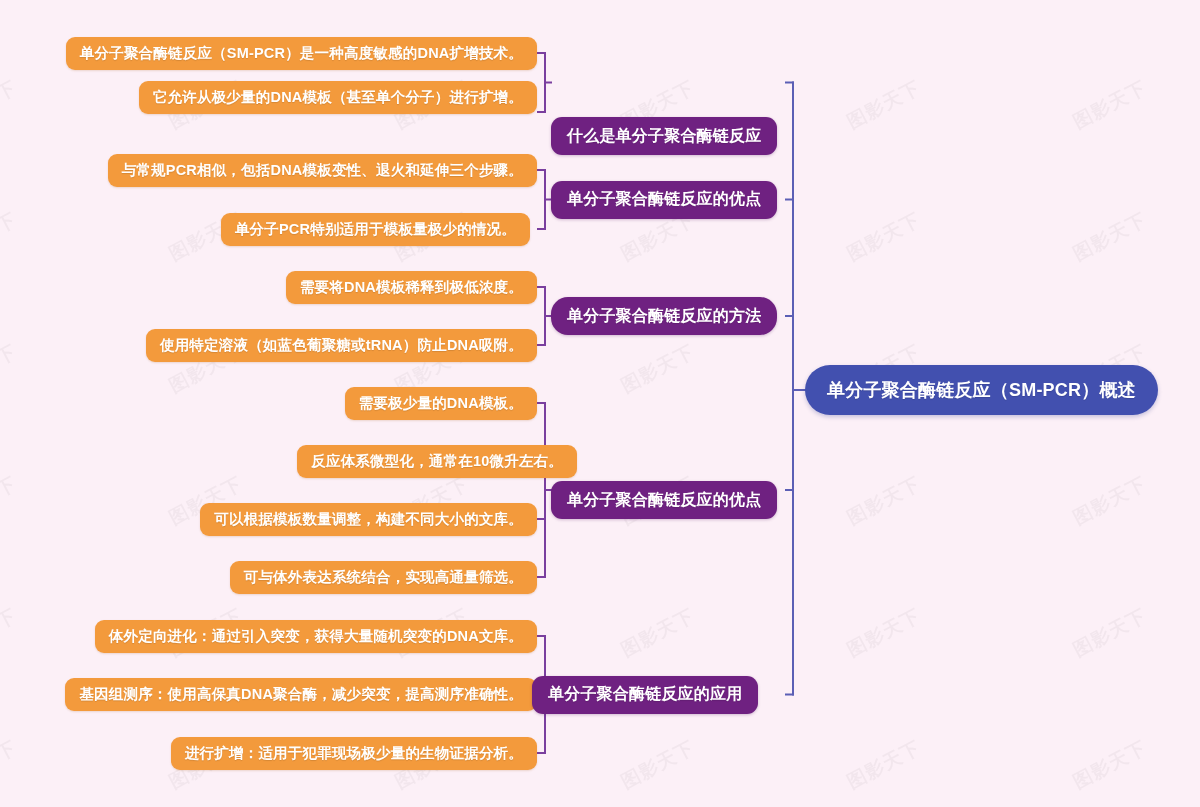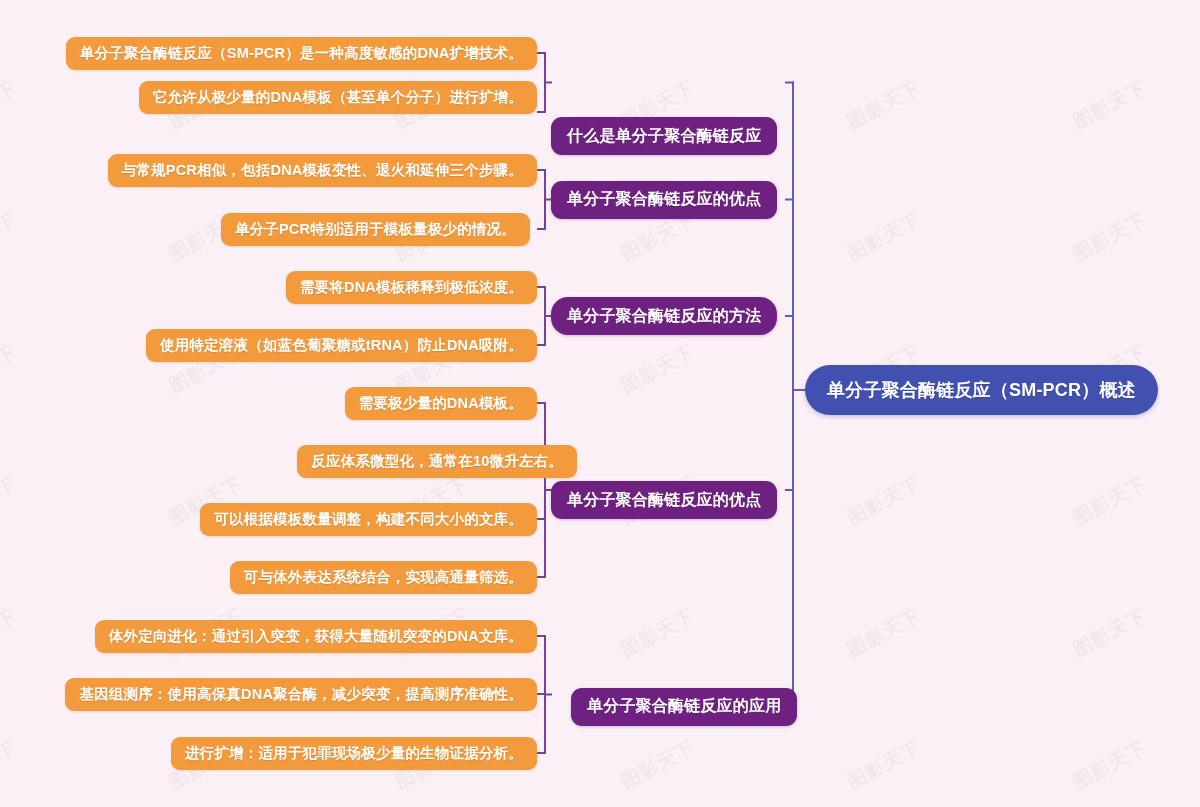--- a/index.html
+++ b/index.html
@@ -186,17 +186,17 @@
       <div class="node leaf" style="top: 328.5px; right: 663px;">使用特定溶液（如蓝色葡聚糖或tRNA）防止DNA吸附。</div>
       <div class="node branch" style="top: 297px; left: 551px; border-radius: 17px;">单分子聚合酶链反应的方法</div>
       <div class="node leaf" style="top: 386.5px; right: 663px;">需要极少量的DNA模板。</div>
       <div class="node leaf" style="top: 444.5px; right: 623px; margin-left: 28px;">反应体系微型化，通常在10微升左右。</div>
       <div class="node leaf" style="top: 502.5px; right: 663px;">可以根据模板数量调整，构建不同大小的文库。</div>
       <div class="node leaf" style="top: 560.5px; right: 663px;">可与体外表达系统结合，实现高通量筛选。</div>
       <div class="node branch" style="top: 481px; left: 551px;">单分子聚合酶链反应的优点</div>
       <div class="node leaf" style="top: 619.5px; right: 663px;">体外定向进化：通过引入突变，获得大量随机突变的DNA文库。</div>
       <div class="node leaf" style="top: 677.5px; right: 663px;">基因组测序：使用高保真DNA聚合酶，减少突变，提高测序准确性。</div>
       <div class="node leaf" style="top: 736.5px; right: 663px;">进行扩增：适用于犯罪现场极少量的生物证据分析。</div>
-      <div class="node branch" style="top: 675.5px; left: 571px; margin-top: 12px;">单分子聚合酶链反应的应用</div>
+      <div class="node branch" style="top: 675.5px; left: 532px;">单分子聚合酶链反应的应用</div>
       <div class="node root" style="top: 365px; left: 805px;">单分子聚合酶链反应（SM-PCR）概述</div>
     </div>
 
 </div>
 
 </body></html>

